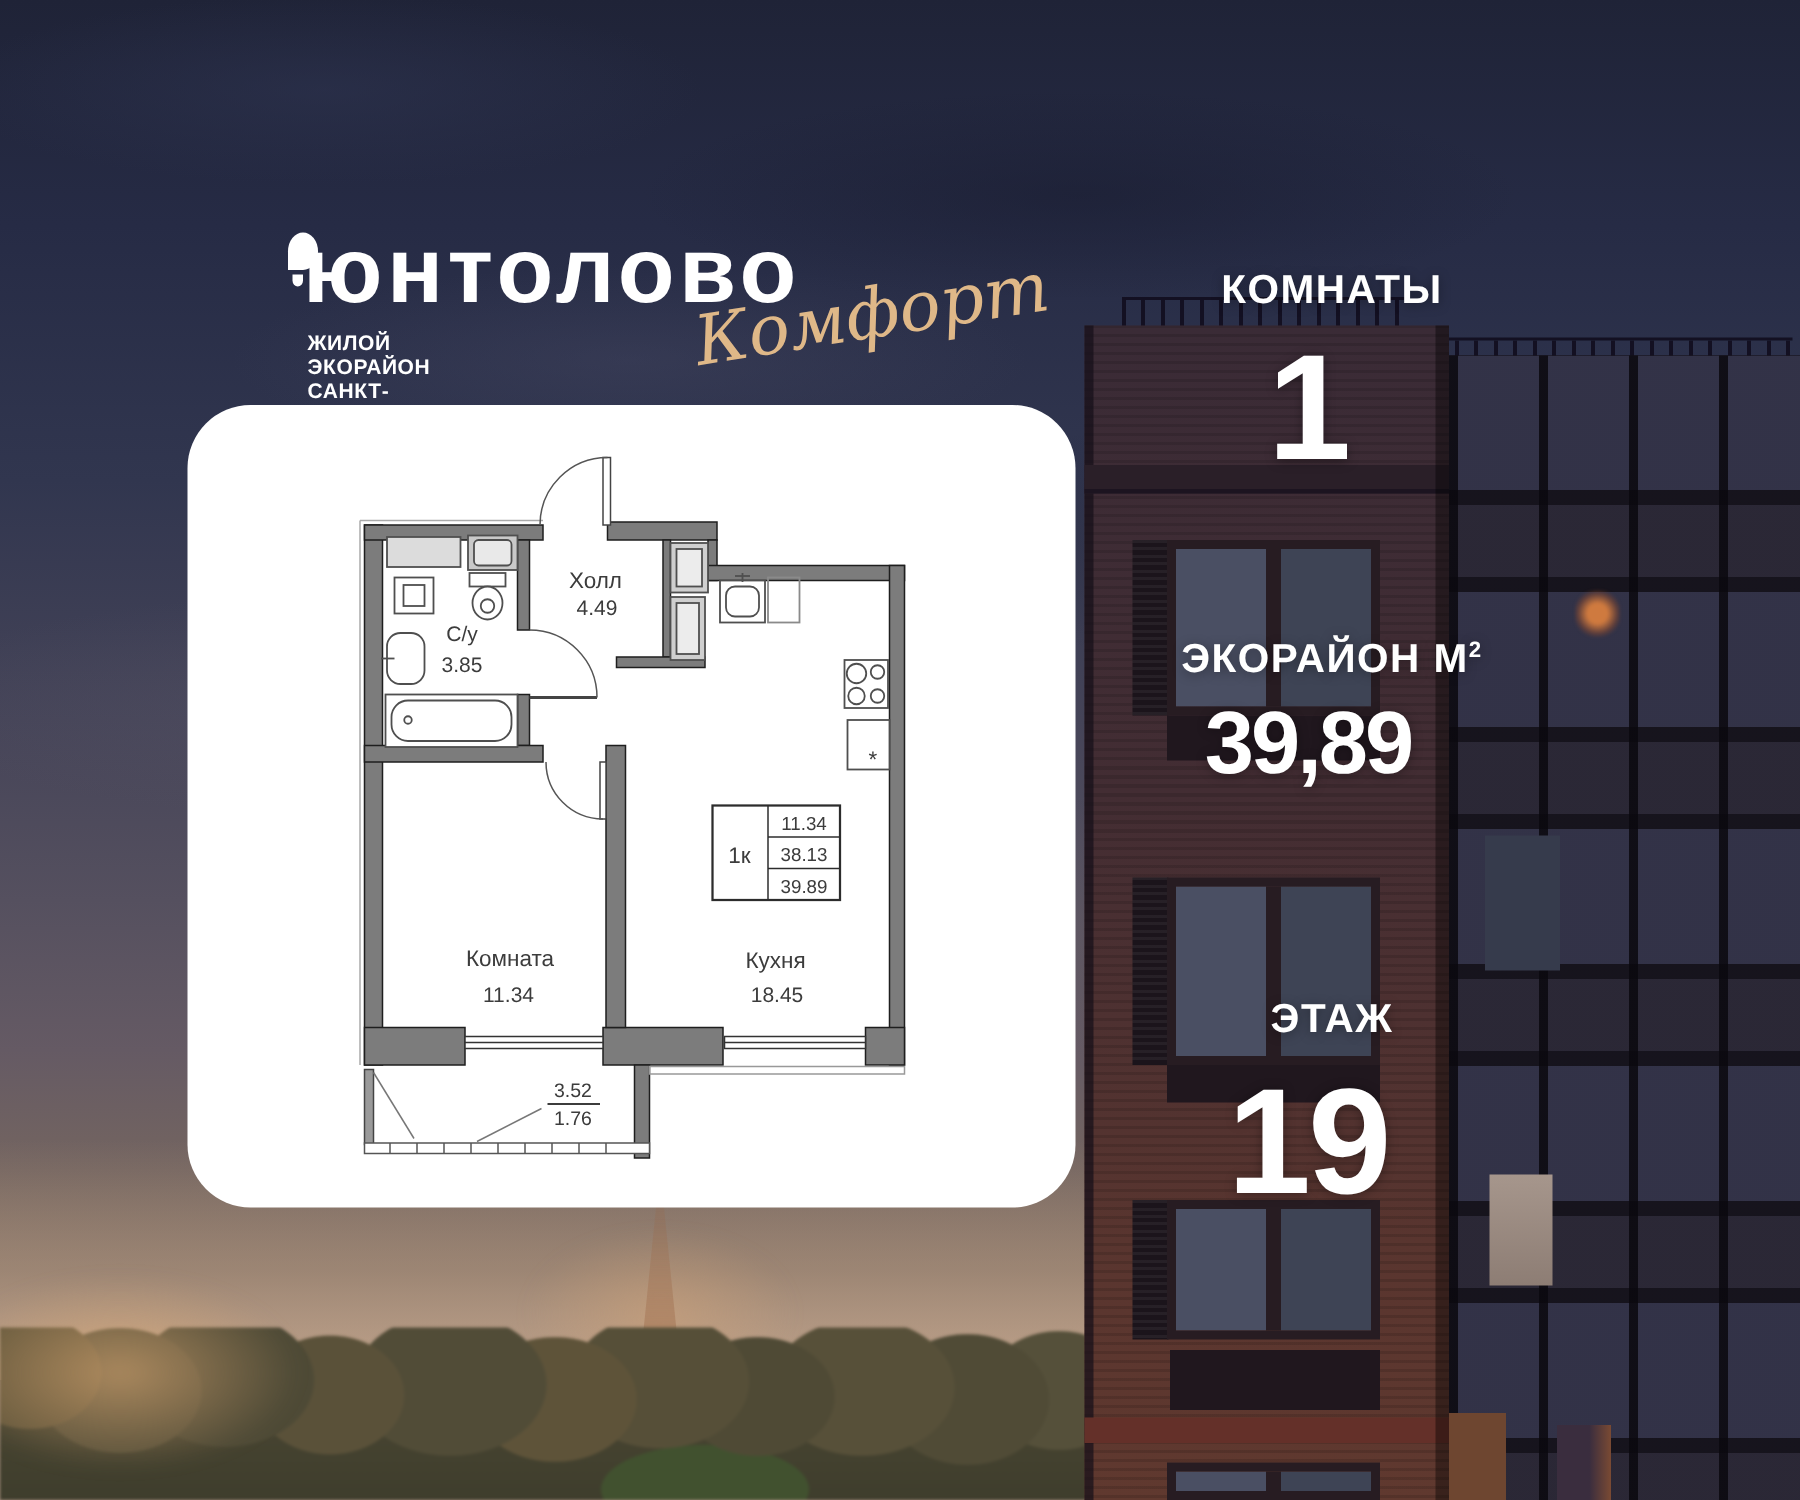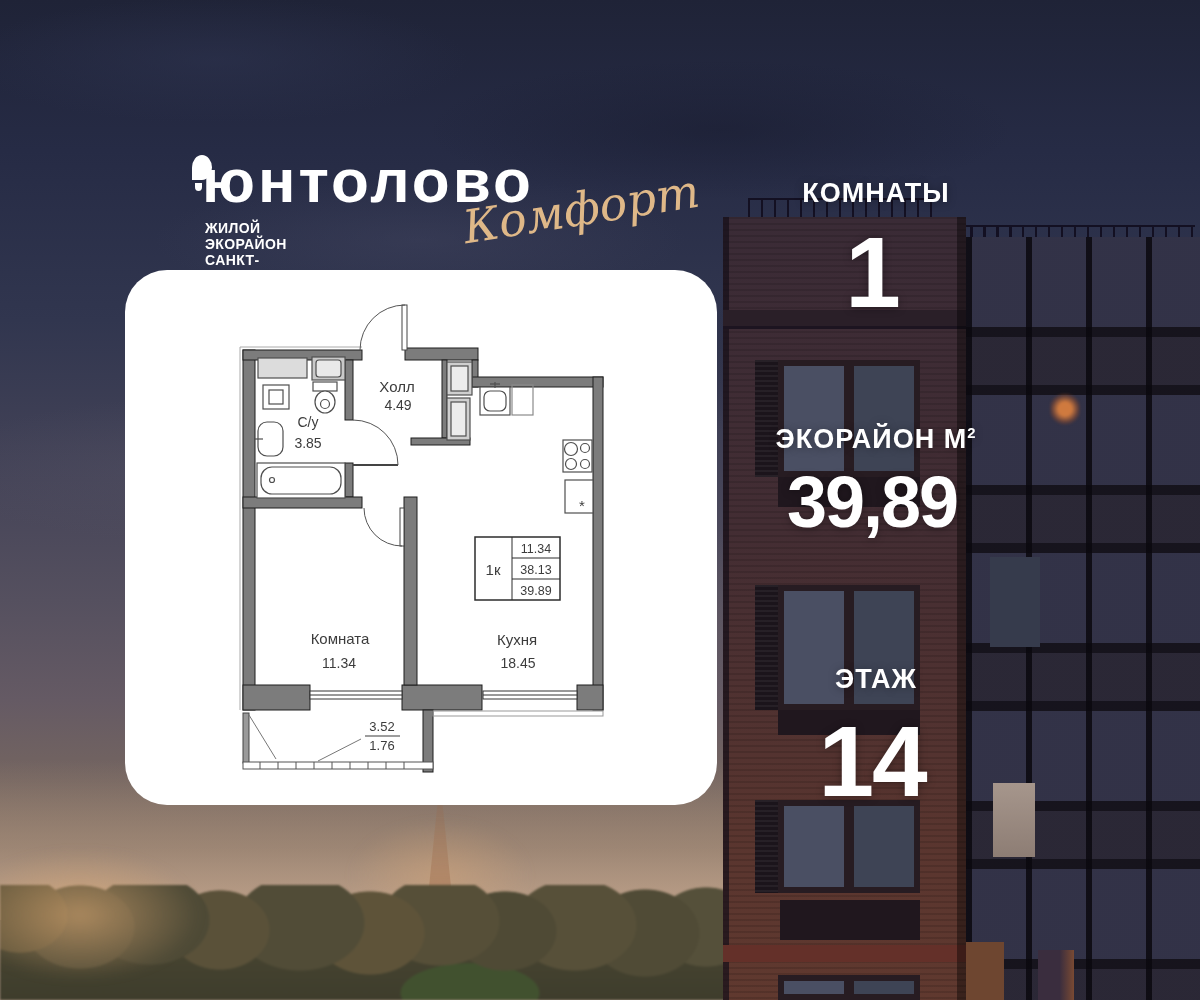--- a/index.html
+++ b/index.html
@@ -95,27 +95,27 @@
 
   
   .card{position:absolute;left:125px;top:270px;width:592px;height:535px;
     background:#ffffff;border-radius:42px;}
   .plan-svg{position:absolute;left:105px;top:28px;}
   .plan-svg text{font-family:"Liberation Sans",sans-serif;fill:#3c3c3c;}
 
   
   .stats{position:absolute;left:752px;top:0;width:240px;color:#fff;text-align:center;
     text-shadow:0 1px 8px rgba(0,0,0,.35);}
-  .stat-label{position:absolute;left:4px;width:240px;font-size:27px;font-weight:700;
+  .stat-label{position:absolute;left:16px;width:240px;font-size:27px;font-weight:700;
     letter-spacing:1px;line-height:1;}
   .stat-label sup{font-size:.55em;vertical-align:super;}
   .stat-value{position:absolute;left:0;width:240px;font-weight:700;line-height:1;
     letter-spacing:-2px;}
   .v-rooms{top:222px;font-size:100px;}
-  .v-area{top:466px;font-size:72px;}
+  .v-area{top:466px;font-size:59px;}
   .v-floor{top:711px;font-size:100px;}
   .l-rooms{top:180px;} .l-area{top:426px;} .l-floor{top:666px;}
 </style>
 </head>
 <body>
 
 <div class="stage">
 
   <div class="bg-sky"></div>
   <div class="bg-clouds"></div>
@@ -307,16 +307,16 @@
   </div>
 
   <div class="stats">
     <div class="stat-label l-rooms">КОМНАТЫ</div>
     <div class="stat-value v-rooms">1</div>
     <div class="stat-label l-area">
       <span>ЭКОРАЙОН М</span><sup>2</sup>
     </div>
     <div class="stat-value v-area">39,89</div>
     <div class="stat-label l-floor">ЭТАЖ</div>
-    <div class="stat-value v-floor">14</div>
+    <div class="stat-value v-floor">19</div>
   </div>
 
 </div>
 
 </body></html>

